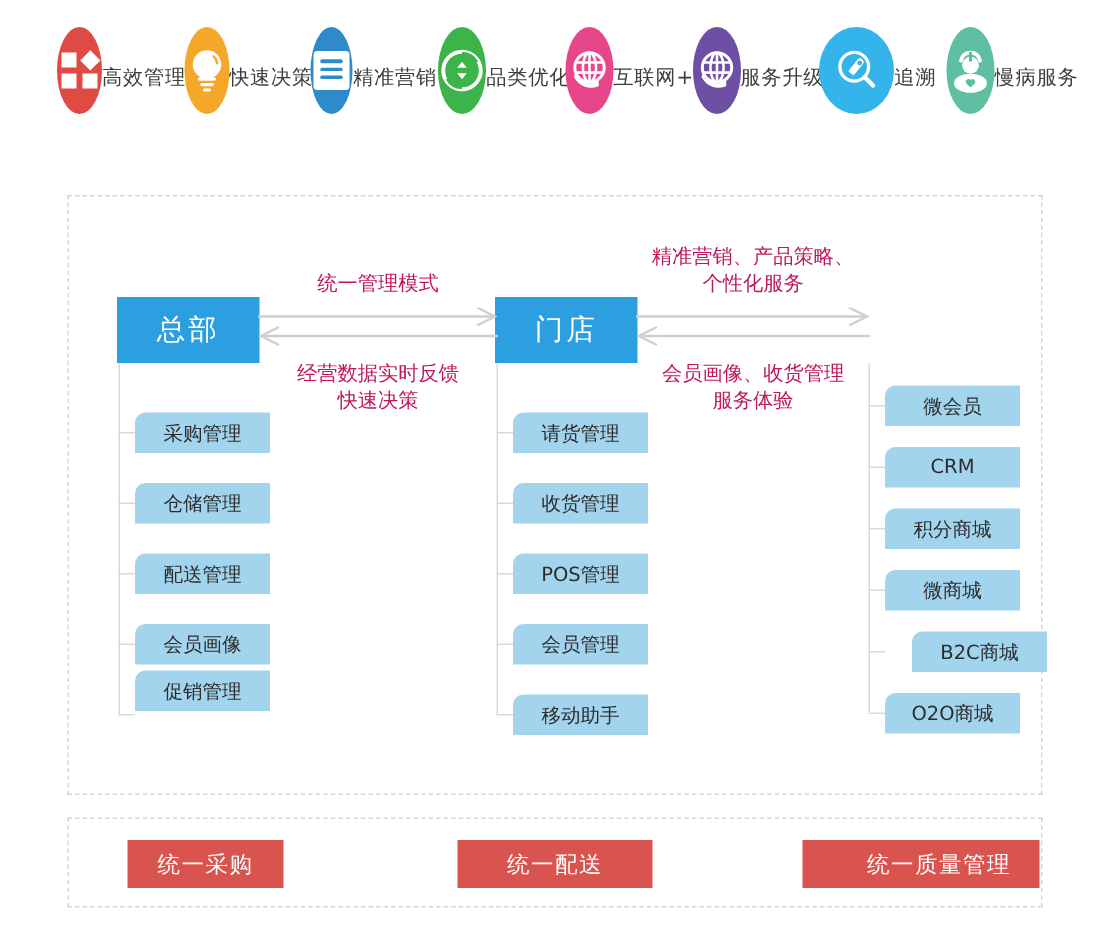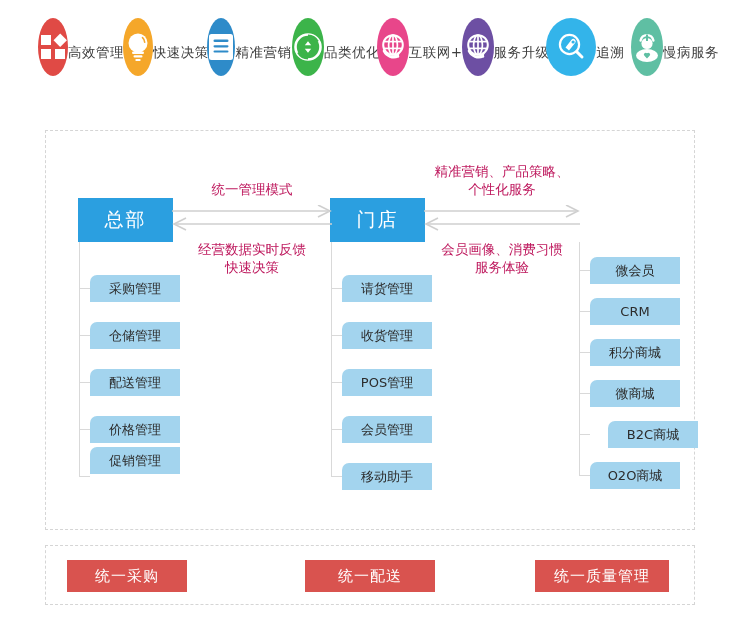--- a/index.html
+++ b/index.html
@@ -88,23 +88,23 @@
     white-space:nowrap;
   }
 
   
   .chip-red{
     position:absolute;top:560px;height:32px;
     background:#d9534f;
     color:#ffffff;font-size:15px;letter-spacing:1px;
     display:flex;align-items:center;justify-content:center;
   }
-  #chip-0{left:67px; width:120px;}
+  #chip-0{left:85px; width:104px;}
   #chip-1{left:305px;width:130px;}
-  #chip-2{left:535px;width:134px;}
+  #chip-2{left:535px;width:134px;padding-left:24px;}
 </style>
 </head>
 <body>
 
 <div id="root">
 
   <div class="icon-row" id="icon-row">
       <div class="icon-cell">
         <div class="icon-circle" style="background: rgb(224, 74, 69);">
           <svg width="30" height="30" viewBox="0 0 30 30">
@@ -247,28 +247,28 @@
       <line x1="4" y1="19" x2="156" y2="19" stroke="#cfcfcf" stroke-width="1.6"></line>
       <polyline points="14,13 2,19 14,25" fill="none" stroke="#cfcfcf" stroke-width="1.6"></polyline>
     </svg>
   </div>
 
   <div class="caption" id="cap-top-left">统一管理模式</div>
   <div class="caption" id="cap-bot-left">经营数据实时反馈
 快速决策</div>
   <div class="caption" id="cap-top-right">精准营销、产品策略、
 个性化服务</div>
-  <div class="caption" id="cap-bot-right">会员画像、消费习惯
+  <div class="caption" id="cap-bot-right">会员画像、收货管理
 服务体验</div>
 
   <div id="children-layer">
       <div class="node-child" style="left: 90px; top: 275px;">采购管理</div>
       <div class="node-child" style="left: 90px; top: 322px;">仓储管理</div>
       <div class="node-child" style="left: 90px; top: 369px;">配送管理</div>
-      <div class="node-child" style="left: 90px; top: 416px;">价格管理</div>
+      <div class="node-child" style="left: 90px; top: 416px;">会员画像</div>
       <div class="node-child" style="left: 90px; top: 447px;">促销管理</div>
       <div class="node-child" style="left: 342px; top: 275px; text-align: center;">请货管理</div>
       <div class="node-child" style="left: 342px; top: 322px;">收货管理</div>
       <div class="node-child" style="left: 342px; top: 369px;">POS管理</div>
       <div class="node-child" style="left: 342px; top: 416px;">会员管理</div>
       <div class="node-child" style="left: 342px; top: 463px;">移动助手</div>
       <div class="node-child" style="left: 590px; top: 257px;">微会员</div>
       <div class="node-child" style="left: 590px; top: 298px;">CRM</div>
       <div class="node-child" style="left: 590px; top: 339px;">积分商城</div>
       <div class="node-child" style="left: 590px; top: 380px;">微商城</div>

